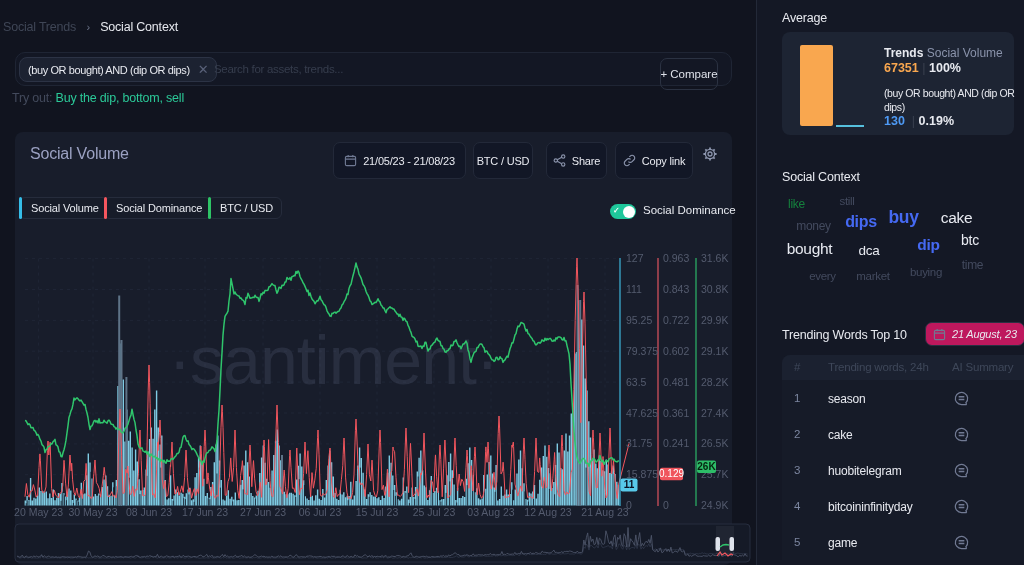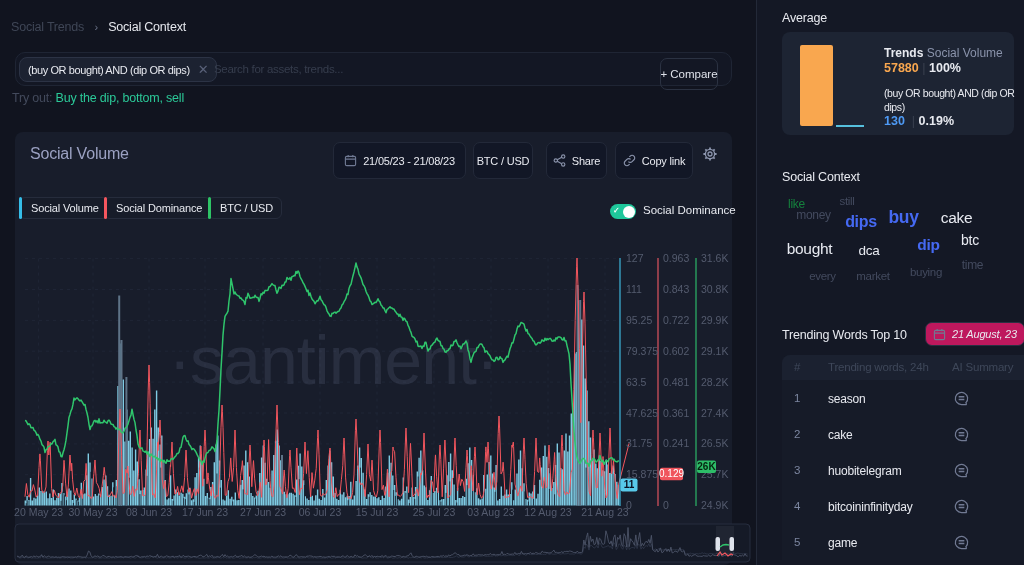--- a/index.html
+++ b/index.html
@@ -1,19 +1,19 @@
 <!DOCTYPE html>
 <html><head><meta charset="utf-8">
 <style>
 *{margin:0;padding:0;box-sizing:border-box;font-family:"Liberation Sans",sans-serif;}
 html,body{width:1024px;height:565px;overflow:hidden;background:#11141f;}
 .abs{position:absolute;}
 body{position:relative;}
 
-.crumb{left:11px;top:20px;font-size:12.5px;letter-spacing:-0.2px;color:#3f4656;}
+.crumb{left:3px;top:20px;font-size:12.5px;letter-spacing:-0.2px;color:#3f4656;}
 .crumb b{color:#e6e8ee;font-weight:400;}
 .crumb .sep{color:#6b7388;font-size:11px;margin:0 7px;}
 .searchbar{left:15px;top:52px;width:717px;height:34px;border:1px solid #1f2534;border-radius:10px;background:#131724;}
 .chip{left:19px;top:57px;height:25px;background:#1c2231;border:1px solid #2c3345;border-radius:8px;display:flex;align-items:center;padding:0 8px;font-size:11px;letter-spacing:-0.4px;color:#e8eaf0;white-space:nowrap;}
 .chip .x{color:#596179;margin-left:8px;font-size:13px;}
 .ph{left:214px;top:63px;font-size:11.5px;letter-spacing:-0.3px;color:#363d4d;}
 .cmp{left:660px;top:58px;width:58px;height:32px;border:1px solid #2b3242;border-radius:7px;color:#dfe2ea;font-size:11.5px;display:flex;align-items:center;justify-content:center;white-space:nowrap;}
 .tryout{left:12px;top:91px;font-size:12.5px;letter-spacing:-0.2px;color:#434a5c;}
 .tryout span{color:#2bc998;}
 
@@ -185,31 +185,31 @@
   <polyline points="720,547 723,545 726,544.5 729,545" stroke="#2fc56c" stroke-width="1.4" fill="none"></polyline>
   <polyline points="717,556 720,552 722,555 725,553 728,556 731,554 733,555" stroke="#f2555d" stroke-width="1.2" fill="none"></polyline>
 </svg>
 
 <div class="abs side">
   <div class="s-h" style="left:25px;top:11px;">Average</div>
   <div class="avgcard">
     <div class="obar"></div>
       <div class="cbar"></div>
     <div style="position:absolute;left:102px;top:14px;font-size:12px;color:#e8eaf0;"><b>Trends</b> <span style="color:#8a93ab">Social Volume</span></div>
-    <div style="position:absolute;left:102px;top:29px;font-size:12.5px;"><b style="color:#f9a74f">57880</b> <span style="color:#39404f">|</span> <b style="color:#e8eaf0">100%</b></div>
+    <div style="position:absolute;left:102px;top:29px;font-size:12.5px;"><b style="color:#f9a74f">67351</b> <span style="color:#39404f">|</span> <b style="color:#e8eaf0">100%</b></div>
     <div style="position:absolute;left:102px;top:54px;width:136px;font-size:10.5px;letter-spacing:-0.4px;color:#e8eaf0;line-height:14px;">(buy OR bought) AND (dip OR dips)</div>
     <div style="position:absolute;left:102px;top:82px;font-size:12.5px;"><b style="color:#4e9af5">130</b> &nbsp;<span style="color:#39404f">|</span> <b style="color:#e8eaf0">0.19%</b></div>
   </div>
   <div class="s-h" style="left:25px;top:170px;">Social Context</div>
   <div class="wc" style="left:39.5px;top:204px;transform:translate(-50%,-50%);font-size:12px;letter-spacing:-0.3px;color:#15803d;">like</div>
 <div class="wc" style="left:90px;top:201px;transform:translate(-50%,-50%);font-size:11.5px;letter-spacing:-0.3px;color:#434a5e;">still</div>
 <div class="wc" style="left:104px;top:222px;transform:translate(-50%,-50%);font-size:16px;letter-spacing:-0.3px;color:#4569f2;font-weight:700;">dips</div>
 <div class="wc" style="left:146.5px;top:216.5px;transform:translate(-50%,-50%);font-size:17.5px;letter-spacing:-0.3px;color:#4569f2;font-weight:700;">buy</div>
 <div class="wc" style="left:199.5px;top:217.5px;transform:translate(-50%,-50%);font-size:15.5px;letter-spacing:-0.3px;color:#e8eaf1;">cake</div>
-<div class="wc" style="left:56.5px;top:215px;transform:translate(-50%,-50%);font-size:12px;letter-spacing:-0.3px;color:#434a5e;">money</div>
+<div class="wc" style="left:56.5px;top:226px;transform:translate(-50%,-50%);font-size:12px;letter-spacing:-0.3px;color:#434a5e;">money</div>
 <div class="wc" style="left:52.5px;top:249px;transform:translate(-50%,-50%);font-size:15.5px;letter-spacing:-0.3px;color:#e8eaf1;">bought</div>
 <div class="wc" style="left:112px;top:249.5px;transform:translate(-50%,-50%);font-size:13.5px;letter-spacing:-0.3px;color:#e8eaf1;">dca</div>
 <div class="wc" style="left:171.5px;top:244.5px;transform:translate(-50%,-50%);font-size:15.5px;letter-spacing:-0.3px;color:#4569f2;font-weight:700;">dip</div>
 <div class="wc" style="left:213px;top:239.5px;transform:translate(-50%,-50%);font-size:14px;letter-spacing:-0.3px;color:#e8eaf1;">btc</div>
 <div class="wc" style="left:215.5px;top:265px;transform:translate(-50%,-50%);font-size:12px;letter-spacing:-0.3px;color:#434a5e;">time</div>
 <div class="wc" style="left:65.5px;top:275.5px;transform:translate(-50%,-50%);font-size:11.5px;letter-spacing:-0.3px;color:#434a5e;">every</div>
 <div class="wc" style="left:116px;top:276px;transform:translate(-50%,-50%);font-size:11.5px;letter-spacing:-0.3px;color:#434a5e;">market</div>
 <div class="wc" style="left:169px;top:272px;transform:translate(-50%,-50%);font-size:11.5px;letter-spacing:-0.3px;color:#434a5e;">buying</div>
   <div class="s-h" style="left:25px;top:328px;">Trending Words Top 10</div>
   <div class="abs btn" style="left:168px;top:322px;width:100px;height:24px;background:#be185d;border-color:#2a3042;font-size:11px;font-style:italic;"><svg class="icn" width="13" height="13" viewBox="0 0 14 14" fill="none" stroke="#707a94" stroke-width="1.2">

